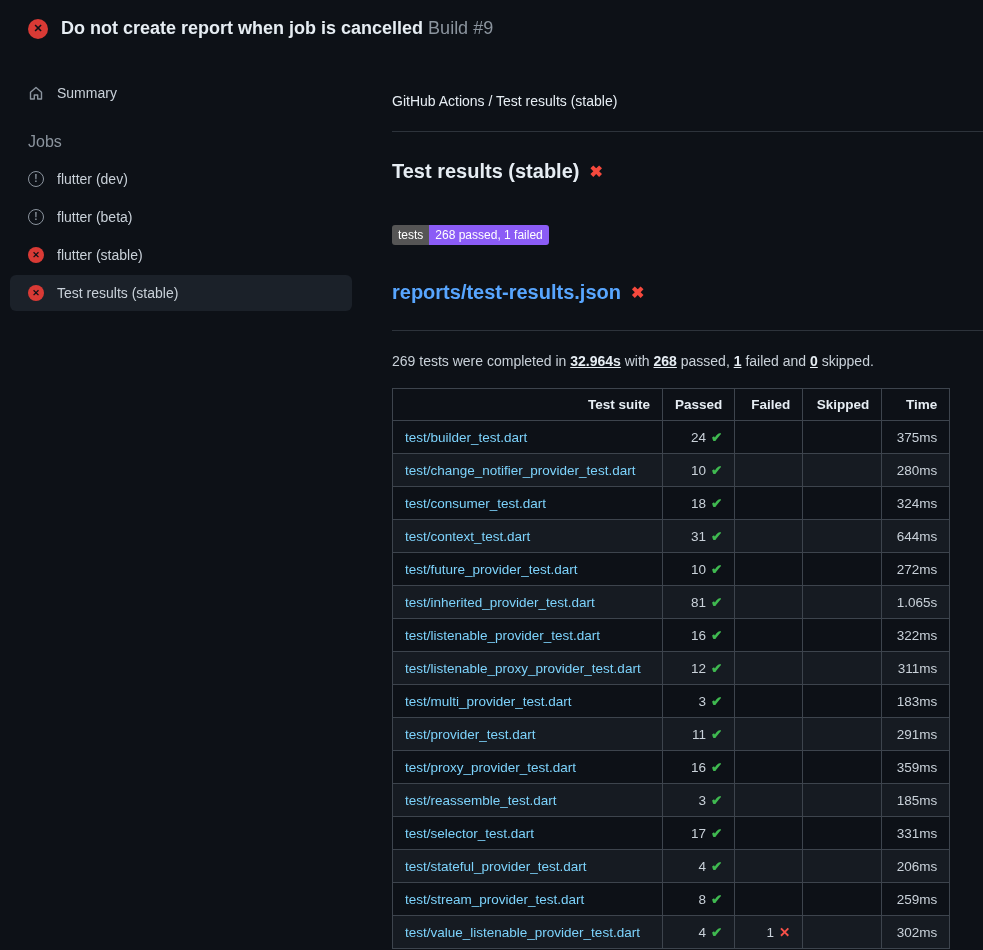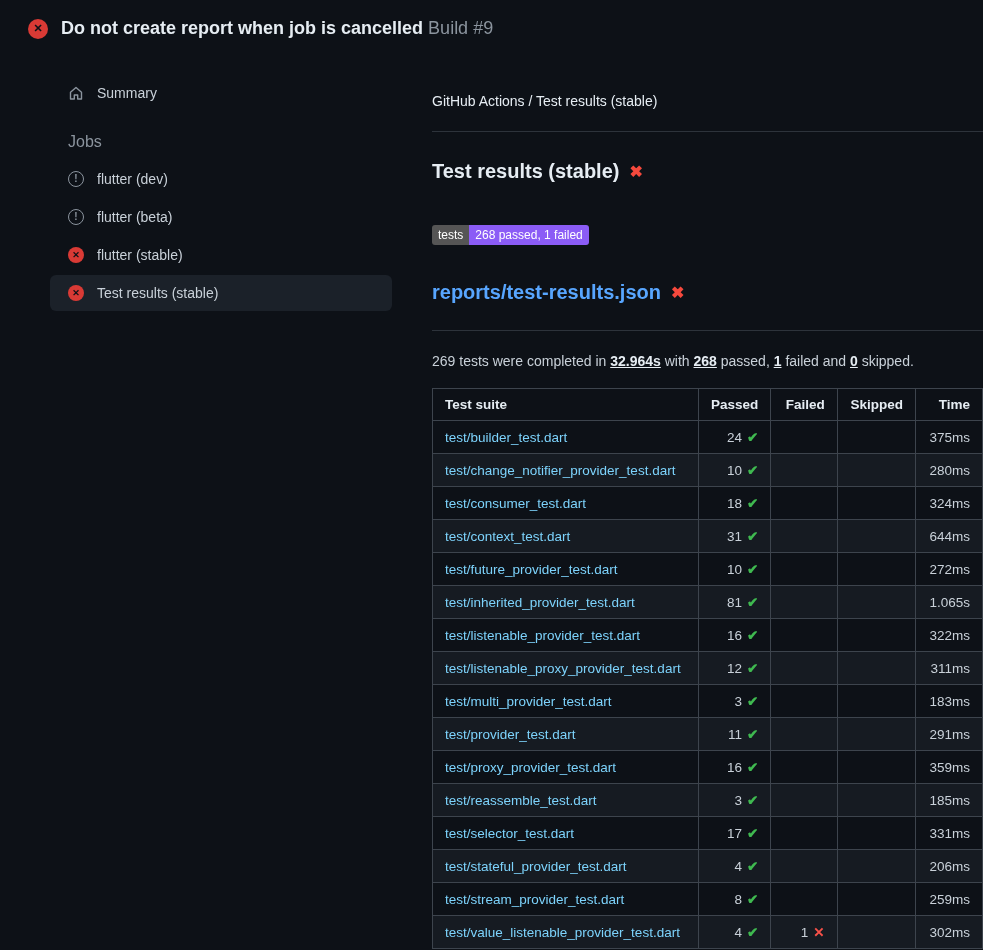--- a/index.html
+++ b/index.html
@@ -14,21 +14,21 @@
   .fail-circle {
     width:20px; height:20px; border-radius:50%; background:#d93a35; color:#0d1117;
     display:inline-flex; align-items:center; justify-content:center;
     font-size:11px; font-weight:bold; flex:none; line-height:1;
   }
   .run-title { font-size:18px; font-weight:700; color:#e6edf3; }
   .run-title .build { color:#8b949e; font-weight:400;text-align:center; }
   
   .layout { display:flex; align-items:flex-start; }
   
-  .sidebar { width:392px; flex:none; padding:20px 40px 0 10px;margin-left:40px; }
+  .sidebar { width:392px; flex:none; padding:20px 40px 0 10px; }
   .side-item {
     display:flex; align-items:center; gap:13px;
     padding:10px 18px; border-radius:6px; margin-bottom:2px;
     font-size:14px; color:#c9d1d9; cursor:pointer;
   }
   .side-item.selected { background:#1b2129; }
   .jobs-label { color:#8b949e; font-size:16px; padding:20px 18px 10px 18px; }
   .icon-warn {
     width:16px; height:16px; border-radius:50%; border:1.5px solid #8b949e;
     color:#8b949e; font-size:10px; font-weight:bold; flex:none;
@@ -56,21 +56,21 @@
   .report-head {
     display:flex; align-items:center; gap:10px;
     margin-top:36px; padding-bottom:26px; border-bottom:1px solid #2d333b;
     font-size:20px; font-weight:700; color:#58a6ff;
   }
   .summary-line { margin-top:22px; font-size:14px; color:#c9d1d9; }
   .summary-line b { color:#e6edf3;text-decoration:underline; }
   
   table.results { border-collapse:collapse; margin-top:19px; font-size:13.5px; }
   table.results th, table.results td { border:1px solid #3d444d; padding:8px 12px; }
-  table.results th { color:#e6edf3; font-weight:700; text-align:left; }
+  table.results th { color:#e6edf3; font-weight:700; text-align:right; }
   table.results th.num, table.results td.num,
   table.results th.time, table.results td.time { text-align:right; }
   table.results tbody tr:nth-child(even) { background:#161b22; }
   td.suite a { color:#7dd3fc; text-decoration:none; cursor:pointer; }
   .check { color:#3fb950; font-weight:700; margin-left:5px; }
   .cross { color:#f85149; font-weight:700; margin-left:5px; }
   col.c-suite { width:270px; } col.c-pass { width:67px; } col.c-fail { width:68px; }
   col.c-skip { width:79px; } col.c-time { width:68px; }
 </style>
 </head>

